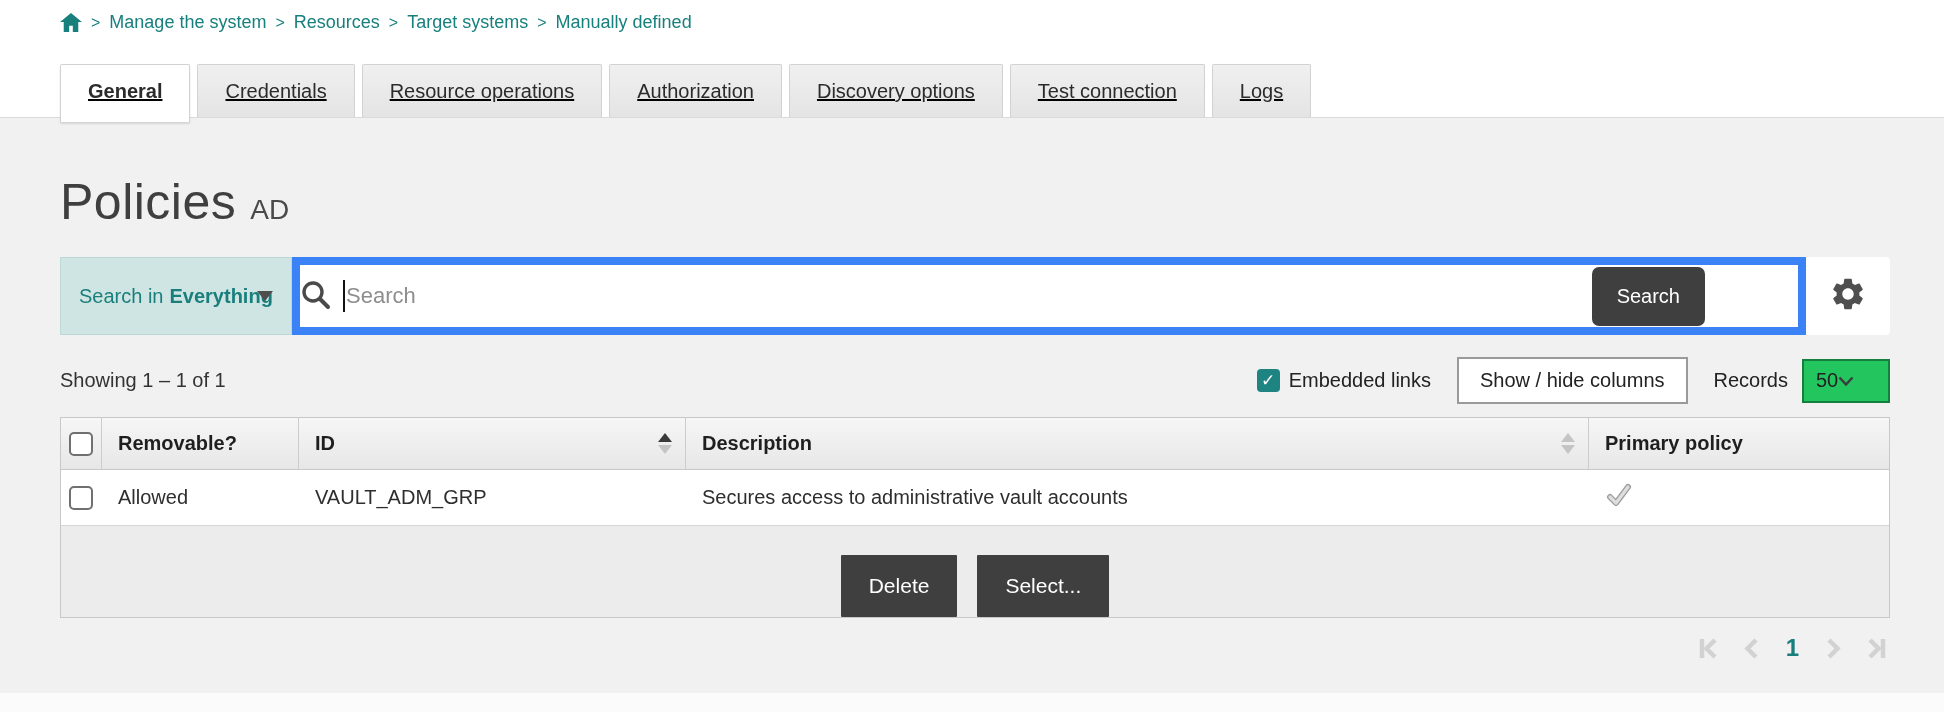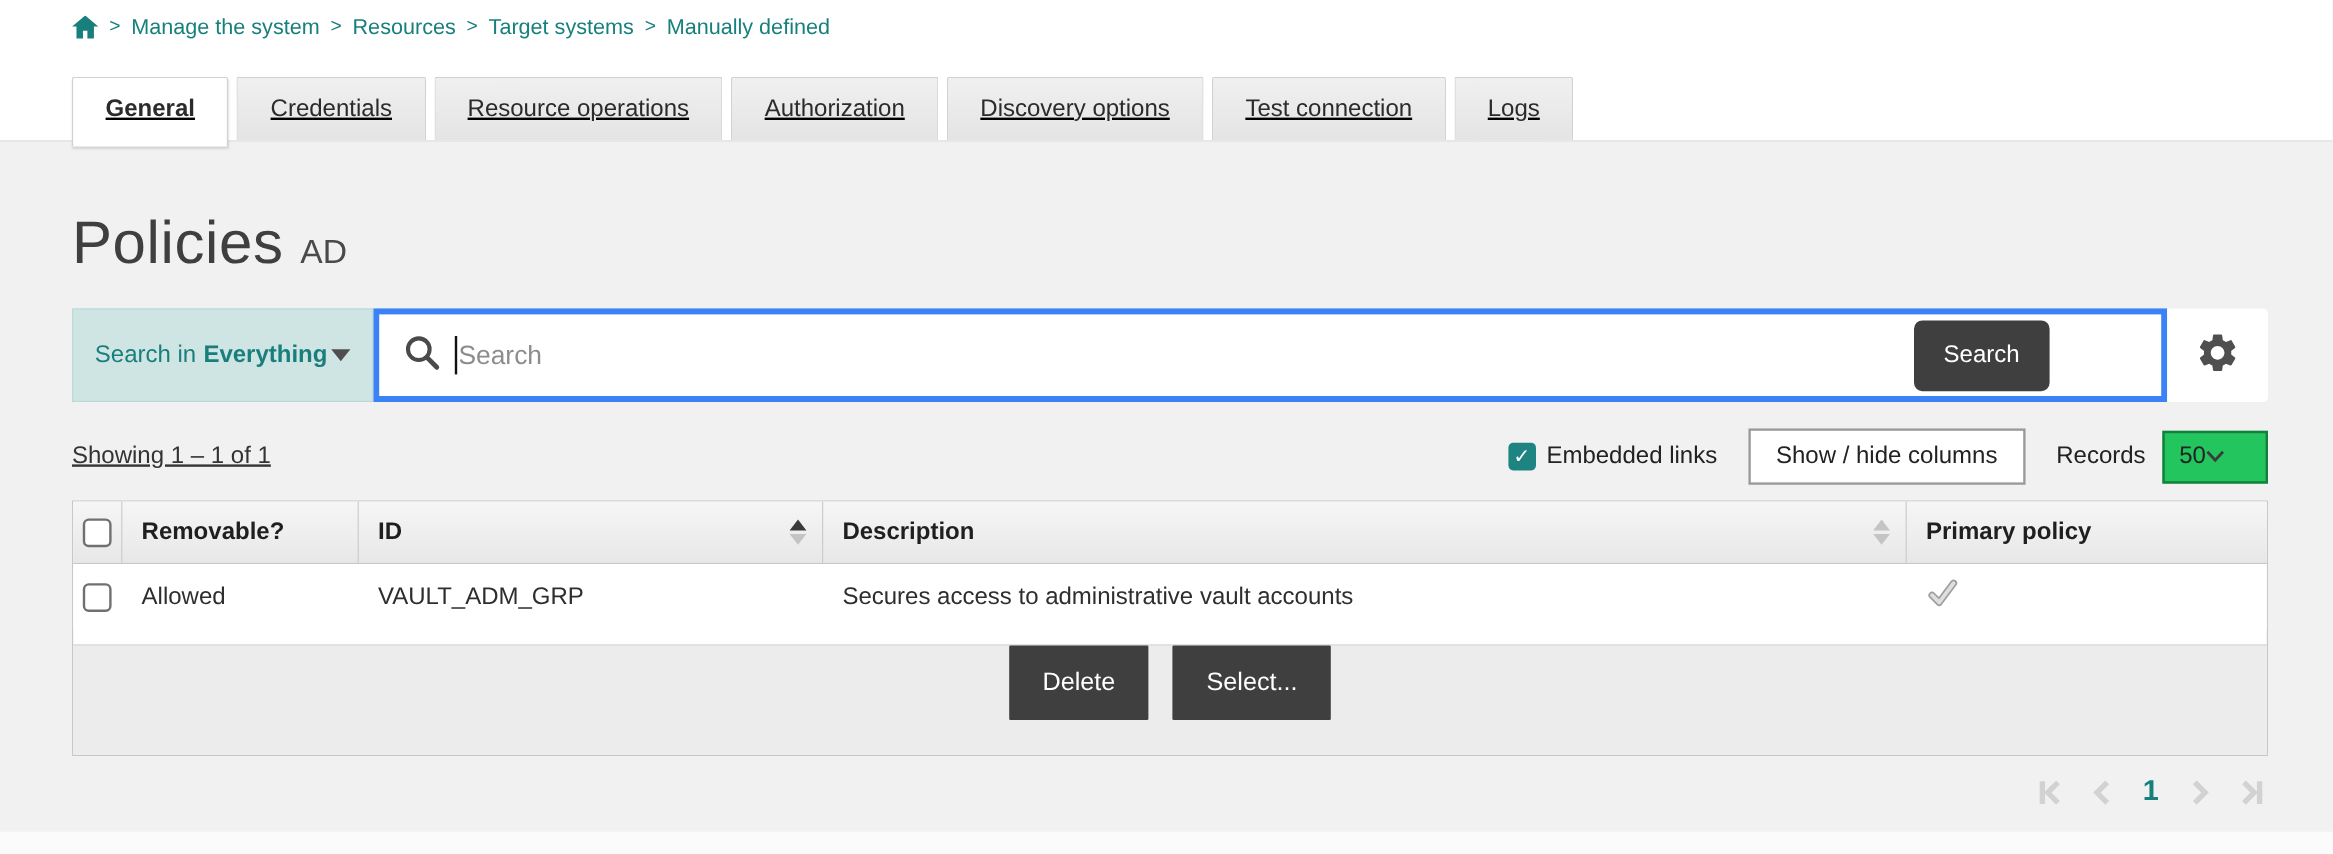--- a/index.html
+++ b/index.html
@@ -22,43 +22,43 @@
     margin-bottom:-5px; padding-bottom:19px; box-shadow:0 2px 2px rgba(0,0,0,.12); }
 
   
   .content { padding:0 54px 0 60px; }
   .page-title { margin-top:55px; display:flex; align-items:baseline; gap:14px; }
   .page-title .big { font-size:50px; color:#3f3f3f; letter-spacing:.5px; }
   .page-title .small { font-size:28px; color:#4a4a4a; }
 
   
   .search-row { margin-top:26px; display:flex; height:78px; }
-  .scope { width:251px; background:#cfe5e4; border:1px solid #bcd9d7; display:flex;
+  .scope { width:232px; background:#cfe5e4; border:1px solid #bcd9d7; display:flex;
     align-items:center; padding:0 18px; font-size:20px; color:#1a7f7c; cursor:pointer;
     position:relative; }
   .scope .bold { font-weight:bold; margin-left:6px; }
   .scope-arrow { position:absolute; right:18px; width:0; height:0;
     border-left:8px solid transparent; border-right:8px solid transparent;
     border-top:10px solid #4f4f4f; }
-  .searchbox { flex:1; background:#fff; border:5px solid #3b82f6; display:flex;
-    align-items:center; padding-left:20px; }
+  .searchbox { flex:1; background:#fff; border:8px solid #3b82f6; display:flex;
+    align-items:center; }
   .mag { margin-right:12px; flex:0 0 auto; }
   .caret { width:2px; height:32px; background:#111; flex:0 0 auto; }
   .searchbox input { flex:1; border:none; outline:none; font-size:22px; color:#333;
     font-family:inherit; padding-left:1px; background:transparent; }
   .searchbox input::placeholder { color:#8d8d8d; }
   .search-btn { background:#3f3f3f; color:#fff; border:none; font-size:20px;
     font-family:inherit; padding:0 25px; height:59px; border-radius:7px;
     margin-right:93px; cursor:pointer; }
   .gearbox { width:84px; background:#fff; display:flex; align-items:center;
     justify-content:center; border-radius:0 4px 4px 0; cursor:pointer; }
 
   
   .toolbar { margin-top:22px; display:flex; align-items:center; justify-content:space-between; }
-  .showing { font-size:20px; color:#333;text-decoration:underline; }
+  .showing { font-size:20px; color:#333; }
   .tb-right { display:flex; align-items:center; gap:26px; }
   .emb { display:flex; align-items:center; gap:9px; cursor:pointer; }
   .cb-checked { width:23px; height:23px; background:#1d8481; border-radius:4px;
     color:#fff; font-size:17px; font-weight:bold; display:flex; align-items:center;
     justify-content:center; }
   .emb-label { font-size:20px; color:#222; }
   .ghost-btn { background:#fff; border:2px solid #9a9a9a; font-size:20px; color:#222;
     font-family:inherit; padding:10px 21px; cursor:pointer; }
   .records { display:flex; align-items:center; gap:14px; }
   .records-label { font-size:20px; color:#222; }
@@ -79,21 +79,21 @@
     border-bottom:9px solid #c4c4c4; }
   .s-down { width:0; height:0; border-left:7px solid transparent; border-right:7px solid transparent;
     border-top:9px solid #c4c4c4; }
   .s-up.on { border-bottom-color:#3a3a3a; }
   .cb { width:24px; height:24px; background:#fff; border:2px solid #707070; border-radius:5px; cursor:pointer; }
   .tr { background:#fff; }
   .td { height:55px; display:flex; align-items:center; padding:0 14px 0 17px;
     font-size:20px; color:#2e2e2e; }
   .td:first-child { justify-content:center; padding:0; }
   .tfoot { height:92px; background:#ececec; border-top:1px solid #d7d7d7; display:flex;
-    align-items:flex-start; justify-content:center; gap:20px;margin-top:12px; }
+    align-items:flex-end; justify-content:center; gap:20px; }
   .dark-btn { background:#3f3f3f; color:#fff; border:none; font-size:21px;
     font-family:inherit; padding:0 28px; height:62px; cursor:pointer; border-radius:1px; }
 
   
   .pager { margin-top:16px; display:flex; align-items:center; justify-content:flex-end; gap:17px; }
   .pg-ic { cursor:pointer; display:flex; }
   .pg-num { font-size:24px; font-weight:bold; color:#17807d; padding:0 3px; }
 
   .bottom-strip { position:absolute; left:0; bottom:0; width:1944px; height:19px; background:#fbfbfb; }
 </style>

